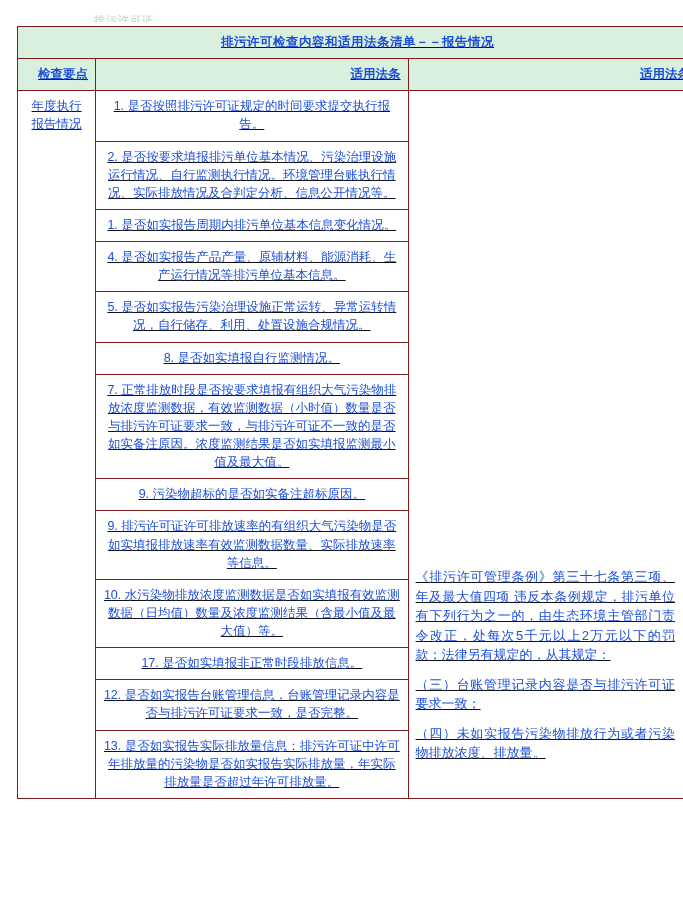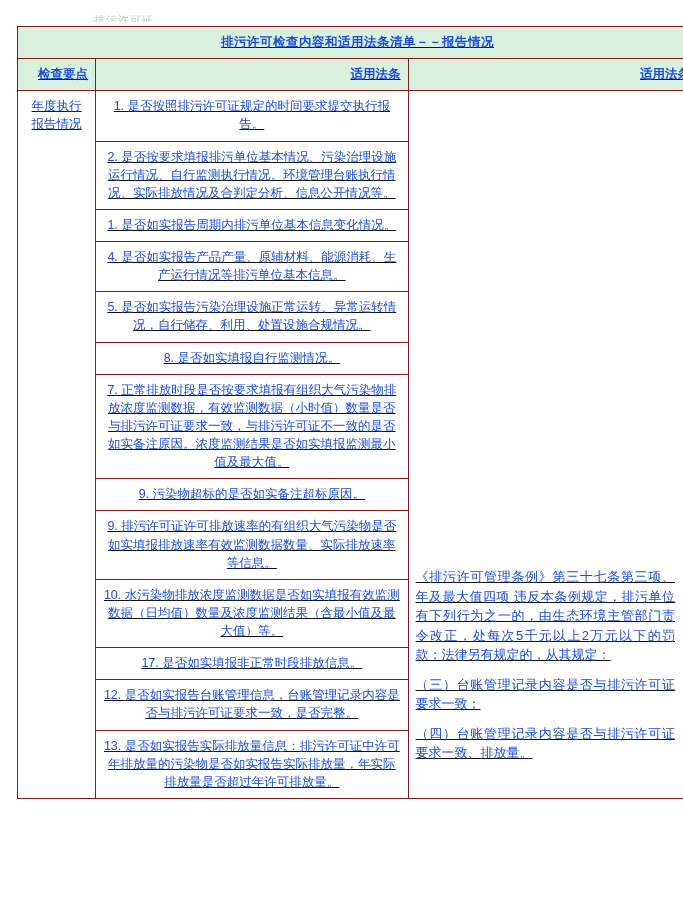--- a/index.html
+++ b/index.html
@@ -128,21 +128,21 @@
       </tr>
 
       <tr>
         <td class="point-cell" rowspan="13">年度执行<br>报告情况</td>
         <td class="content-cell">1. 是否按照排污许可证规定的时间要求提交执行报告。</td>
         <td class="law-cell" rowspan="13">
           <div class="law-spacer"></div>
           <div class="law-body">
             <p class="law-para">《排污许可管理条例》第三十七条第三项、年及最大值四项 违反本条例规定，排污单位有下列行为之一的，由生态环境主管部门责令改正，处每次5千元以上2万元以下的罚款；法律另有规定的，从其规定：</p>
             <p class="law-para">（三）台账管理记录内容是否与排污许可证要求一致；</p>
-            <p class="law-para">（四）台账管理记录内容是否与排污许可证要求一致、排放量。</p>
+            <p class="law-para">（四）未如实报告污染物排放行为或者污染物排放浓度、排放量。</p>
           </div>
         </td>
       </tr>
 
       <tr>
         <td class="content-cell">2. 是否按要求填报排污单位基本情况、污染治理设施运行情况、自行监测执行情况。环境管理台账执行情况、实际排放情况及合判定分析、信息公开情况等。</td>
       </tr>
       <tr>
         <td class="content-cell">1. 是否如实报告周期内排污单位基本信息变化情况。</td>
       </tr>

